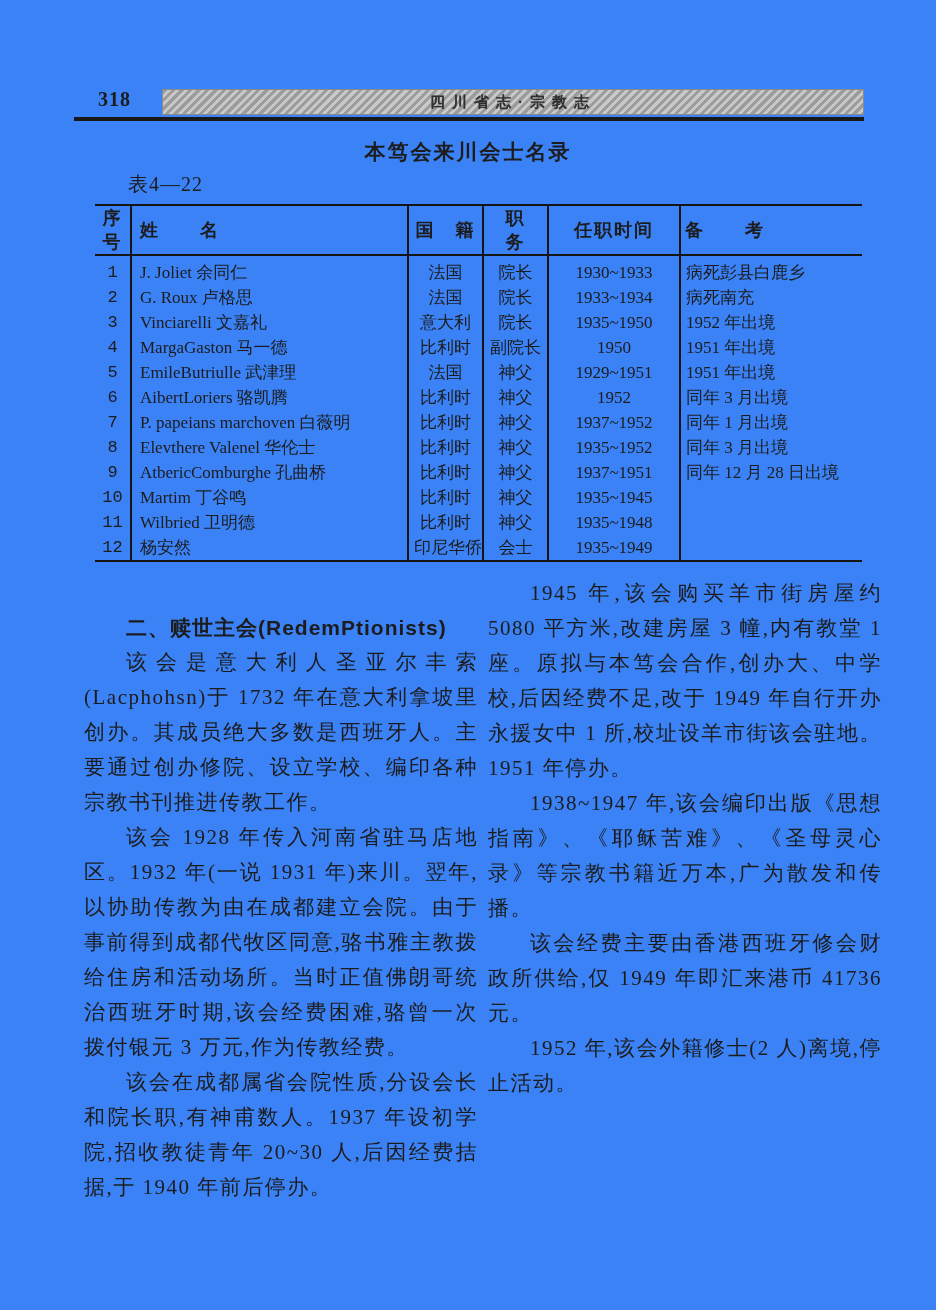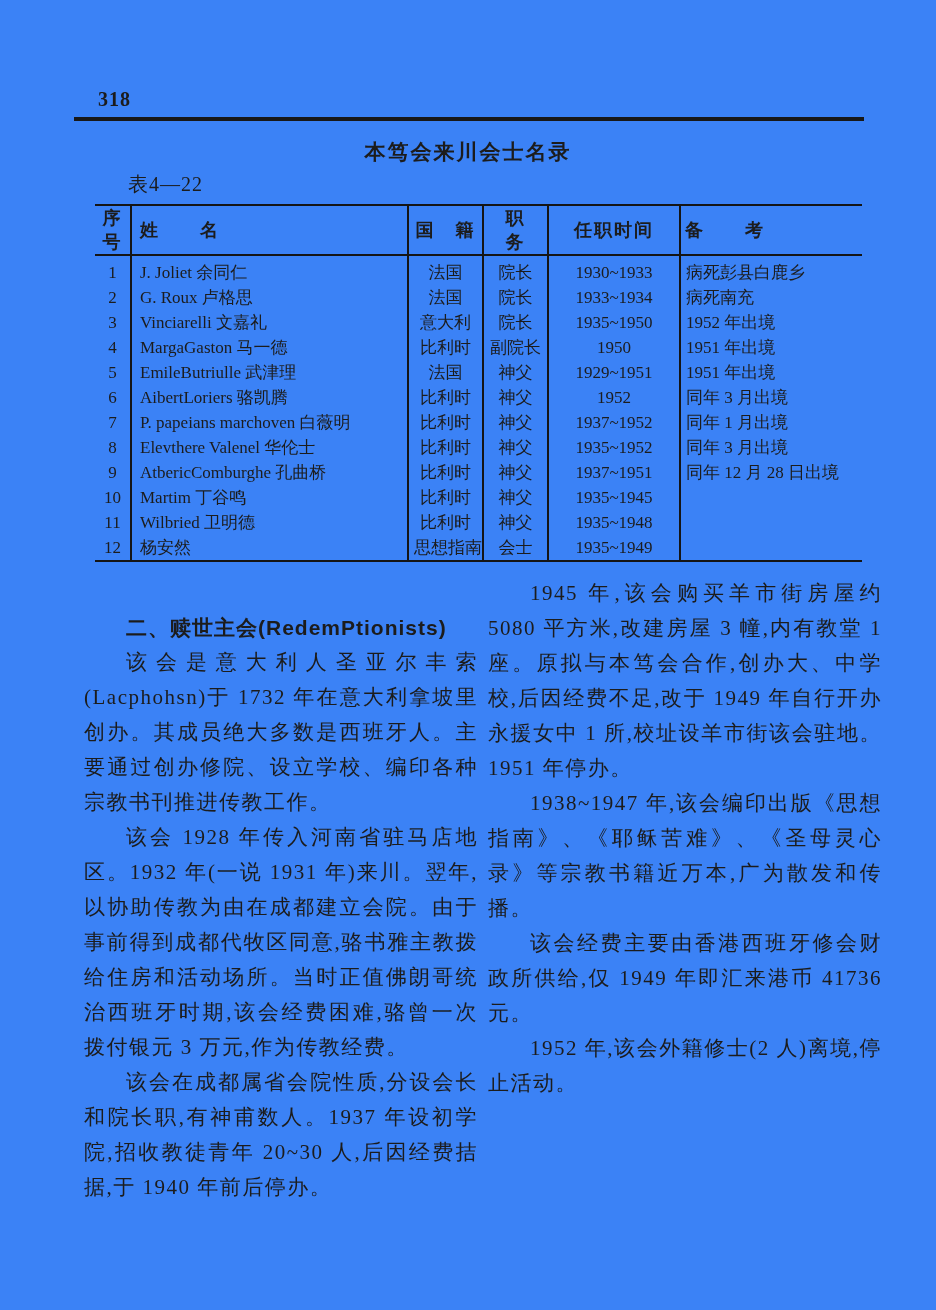--- a/index.html
+++ b/index.html
@@ -58,21 +58,21 @@
     letter-spacing:2px;padding:0 4px;
   }
   table.roster td{
     height:25px;font-size:17px;line-height:25px;
     padding:0 5px;white-space:nowrap;overflow:hidden;
   }
   table.roster tbody tr:first-child td{padding-top:4px;}
   table.roster tbody tr:last-child td{}
   table.roster th,table.roster td{border-right:2px solid #151515;}
   table.roster th:last-child,table.roster td:last-child{border-right:none;}
-  .c0{text-align:center;}
+  .c0{text-align:center;font-family:Liberation Mono, monospace;}
   .c1{text-align:left;padding-left:8px!important;}
   .c2{text-align:center;}
   .c3{text-align:center;}
   .c4{text-align:center;}
   .c5{text-align:left;}
   
   .col{position:absolute;width:394px;}
   .col p{
     margin:0;text-indent:2em;
     font-size:21px;line-height:35px;
@@ -85,20 +85,23 @@
   .col-left{left:84px;top:610px;}
   .col-right{left:488px;top:576px;}
 </style>
 </head>
 <body>
 
 <div class="page">
 
   <span class="page-num">318</span>
 
+  <div class="banner">
+    <span>四川省志·宗教志</span>
+  </div>
 
   <div class="header-rule"></div>
 
   <h1 class="doc-title">本笃会来川会士名录</h1>
 
   <div class="table-caption">表4—22</div>
 
   <table class="roster">
       <colgroup>
         <col style="width: 36px;">
@@ -203,21 +206,21 @@
           <td class="c0">11</td>
           <td class="c1">Wilbried 卫明德</td>
           <td class="c2">比利时</td>
           <td class="c3">神父</td>
           <td class="c4">1935~1948</td>
           <td class="c5"></td>
         </tr>
         <tr>
           <td class="c0">12</td>
           <td class="c1">杨安然</td>
-          <td class="c2">思想指南</td>
+          <td class="c2">印尼华侨</td>
           <td class="c3">会士</td>
           <td class="c4">1935~1949</td>
           <td class="c5"></td>
         </tr>
       </tbody>
   </table>
 
   <div class="col col-left" id="left-col">
     <p class="heading">二、赎世主会(RedemPtionists)</p>
   <p>该会是意大利人圣亚尔丰索(Lacphohsn)于 1732 年在意大利拿坡里创办。其成员绝大多数是西班牙人。主要通过创办修院、设立学校、编印各种宗教书刊推进传教工作。</p>

